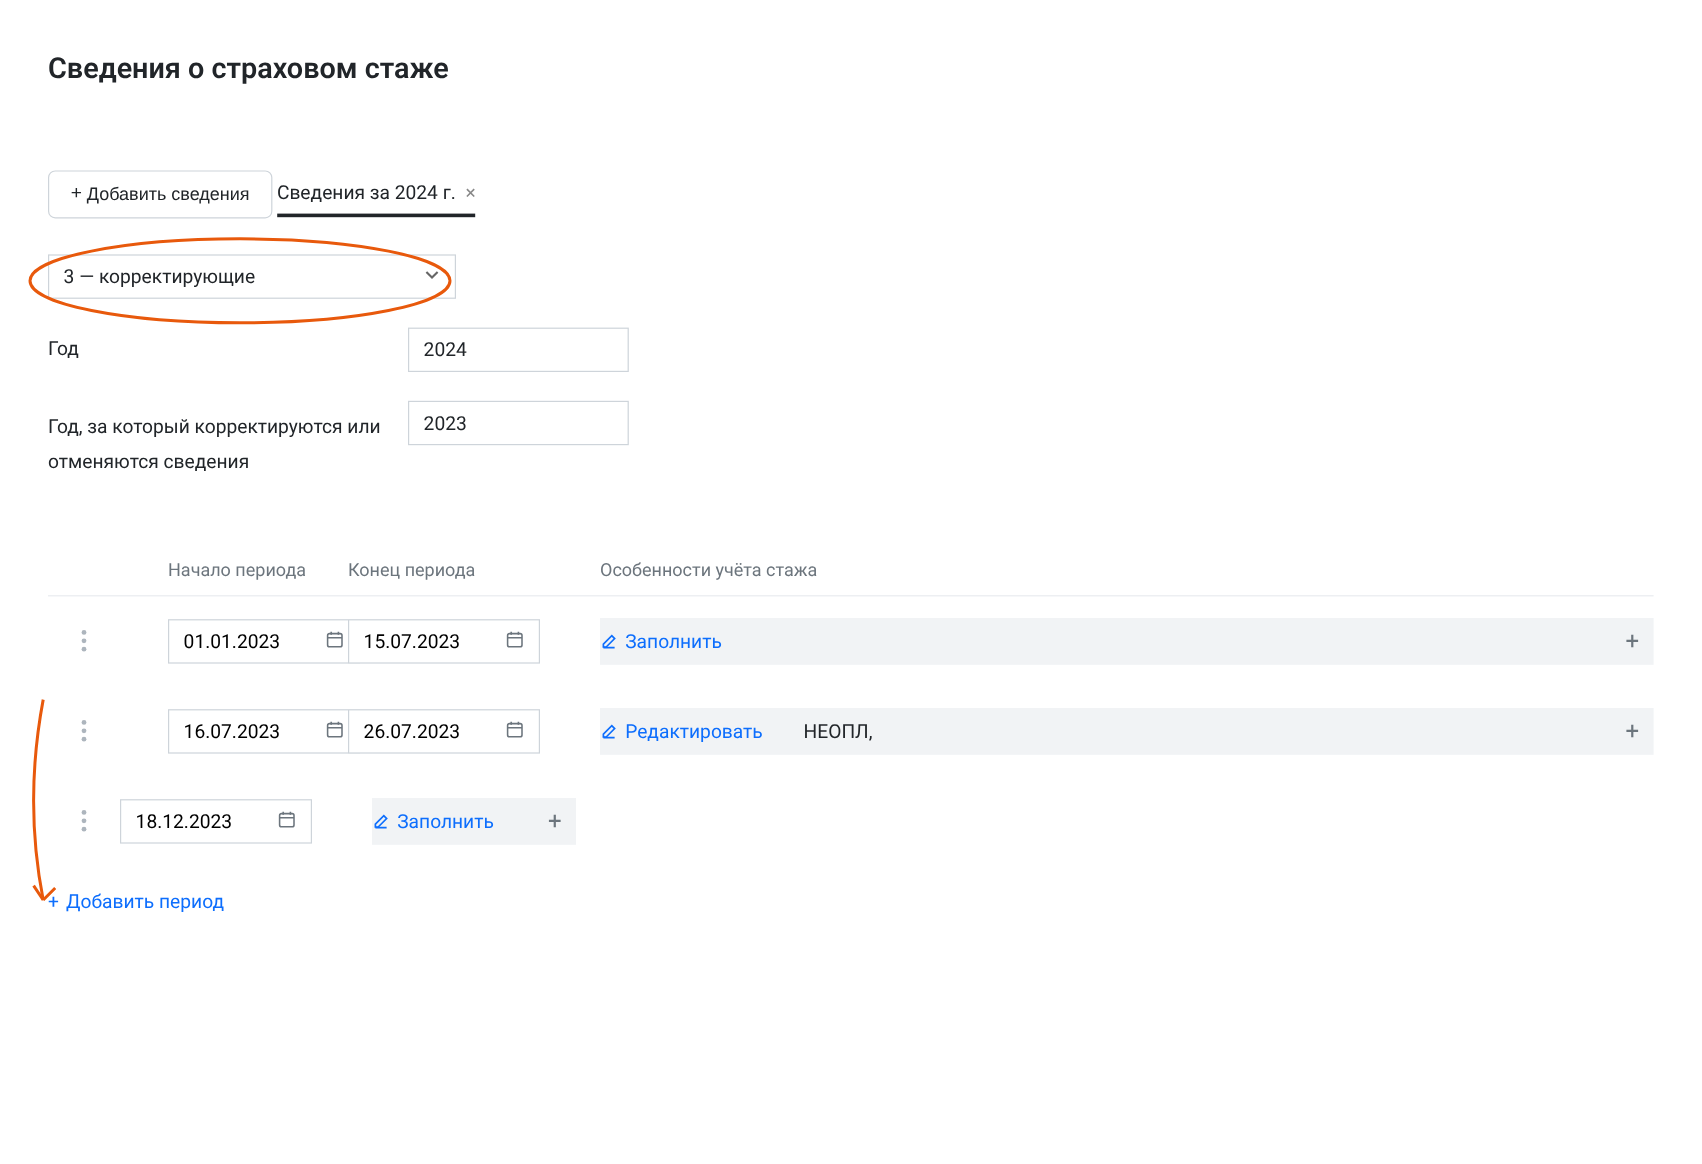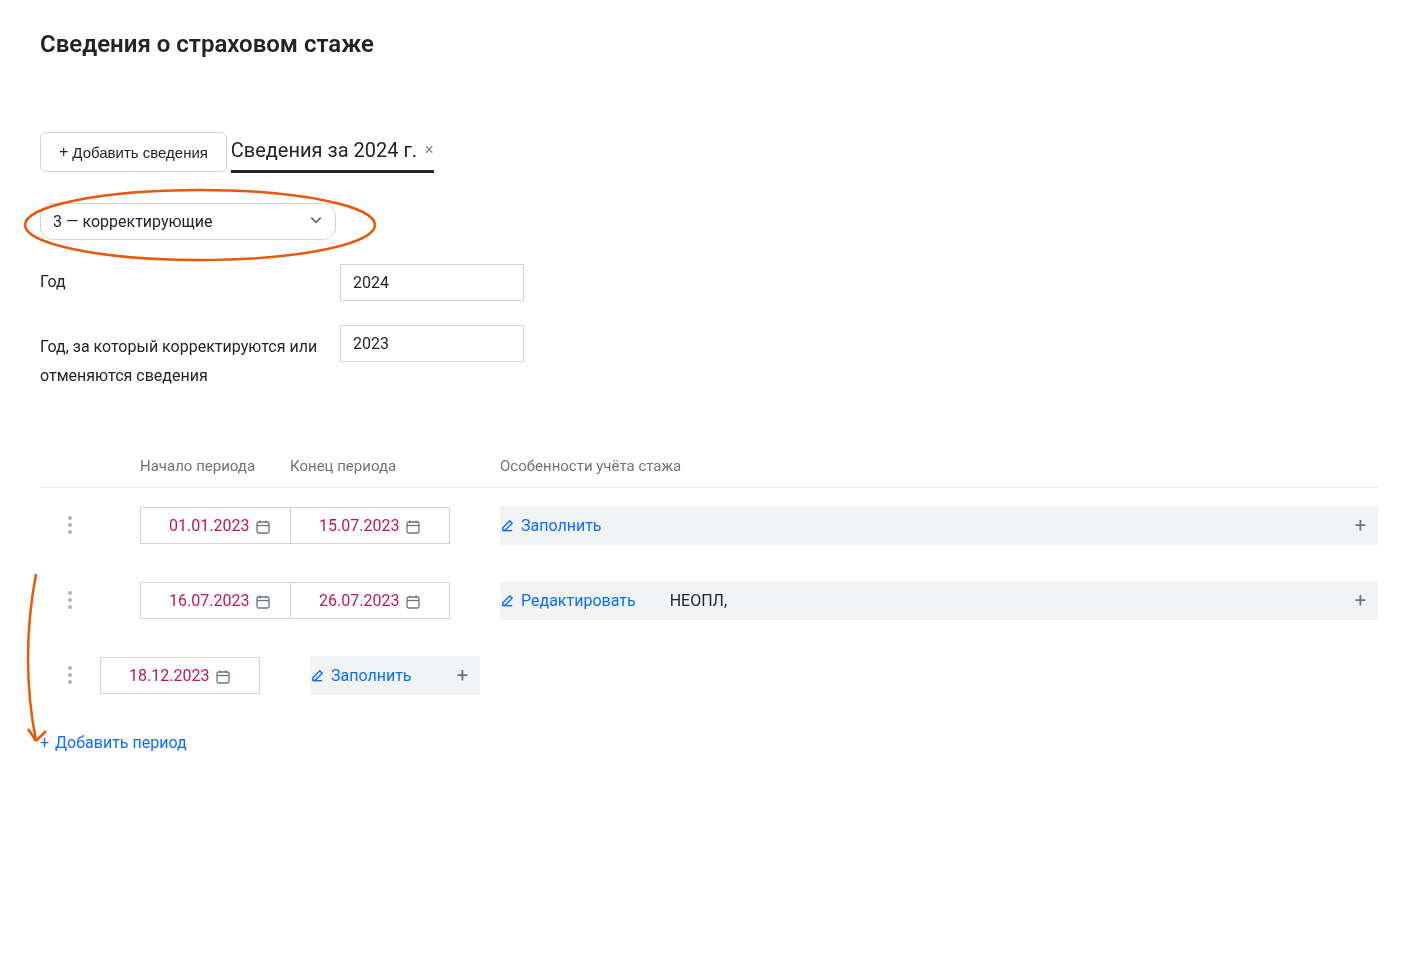--- a/index.html
+++ b/index.html
@@ -9,21 +9,21 @@
     margin: 0;
     padding: 20px 40px;
     color: #212529;
     font-size: 15px;
   }
 
   h1.page-title {
     font-size: 24px;
     font-weight: 600;
     color: #212529;
-    margin: 10px 0 40px 0;
+    margin: 23px 0 40px 0;
   }
 
   .btn-outline {
     display: inline-flex;
     align-items: center;
     border: 1px solid #ced4da;
     background: #fff;
     border-radius: 6px;
     padding: 10px 18px;
     font-size: 15px;
@@ -35,21 +35,21 @@
 
   .tab-block {
     margin-top: 40px;
     display: inline-flex;
     align-items: center;
     gap: 8px;
     border-bottom: 3px solid #212529;
     padding: 0 0 8px 0;
   }
   .tab-block .tab-label {
-    font-size: 20px;
+    font-size: 16px;
     color: #212529;
   }
   .tab-block .tab-close {
     color: #888;
     font-size: 16px;
     cursor: pointer;
     line-height: 1;
   }
 
   .form-rows { margin-top: 30px; }
@@ -84,23 +84,22 @@
     position: relative;
     border: 1px solid #ced4da;
     background: #fff;
     padding: 8px 12px;
     font-size: 16px;
     color: #212529;
     display: flex;
     align-items: center;
   }
   .select-box {
-    width: 296px;
+    width: 340px;
     justify-content: space-between;
-    border-radius: 13px;
   }
   .select-box .chev {
     color: #666;
   }
   .input-box {
     width: 184px;
   }
 
   
   .select-wrap { position: relative; display: inline-block; }
@@ -140,28 +139,28 @@
     flex-direction: column;
     gap: 3px;
   }
   .drag-dots span {
     width: 4px; height: 4px; border-radius: 50%;
     background: #adb5bd;
   }
 
   .date-input {
     display: flex;
-    align-items: flex-end;
+    align-items: flex-start;
     justify-content: space-between;
     border: 1px solid #ced4da;
     background: #fff;
     width: 160px;
-    padding: 8px 28px;
-    font-size: 16px;
-    color: #be185d;
+    padding: 8px 12px;
+    font-size: 16px;
+    color: #000000;
   }
   .date-input .cal { color: #6c757d; display: inline-flex; }
 
   .feat-col {
     display: flex;
     align-items: center;
     background: #f1f3f5;
     padding: 10px 0;
     margin-left: 20px;
     gap: 14px;

